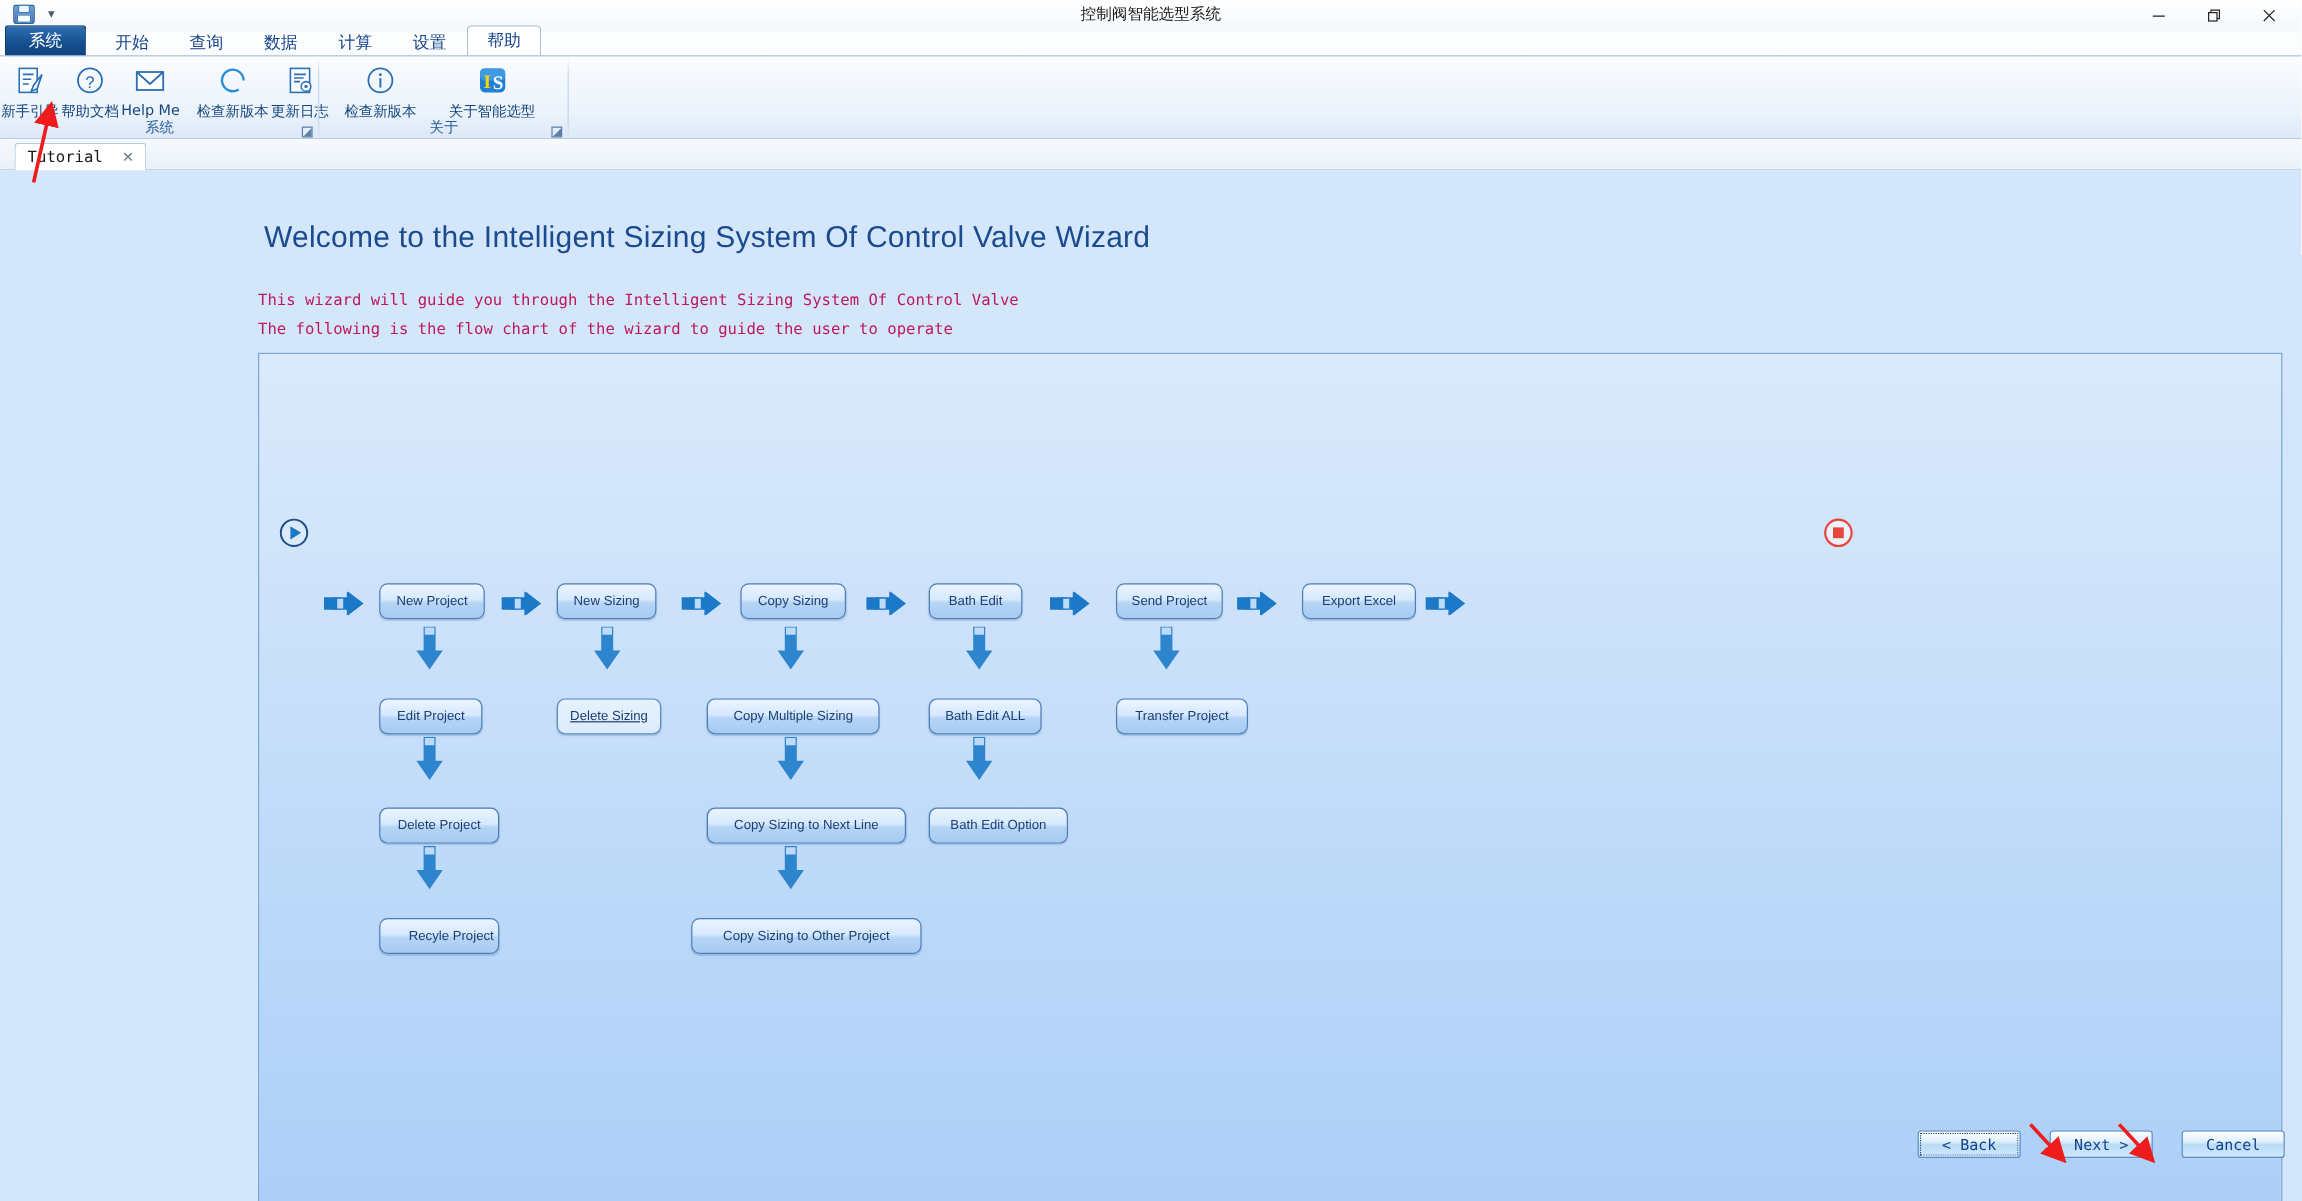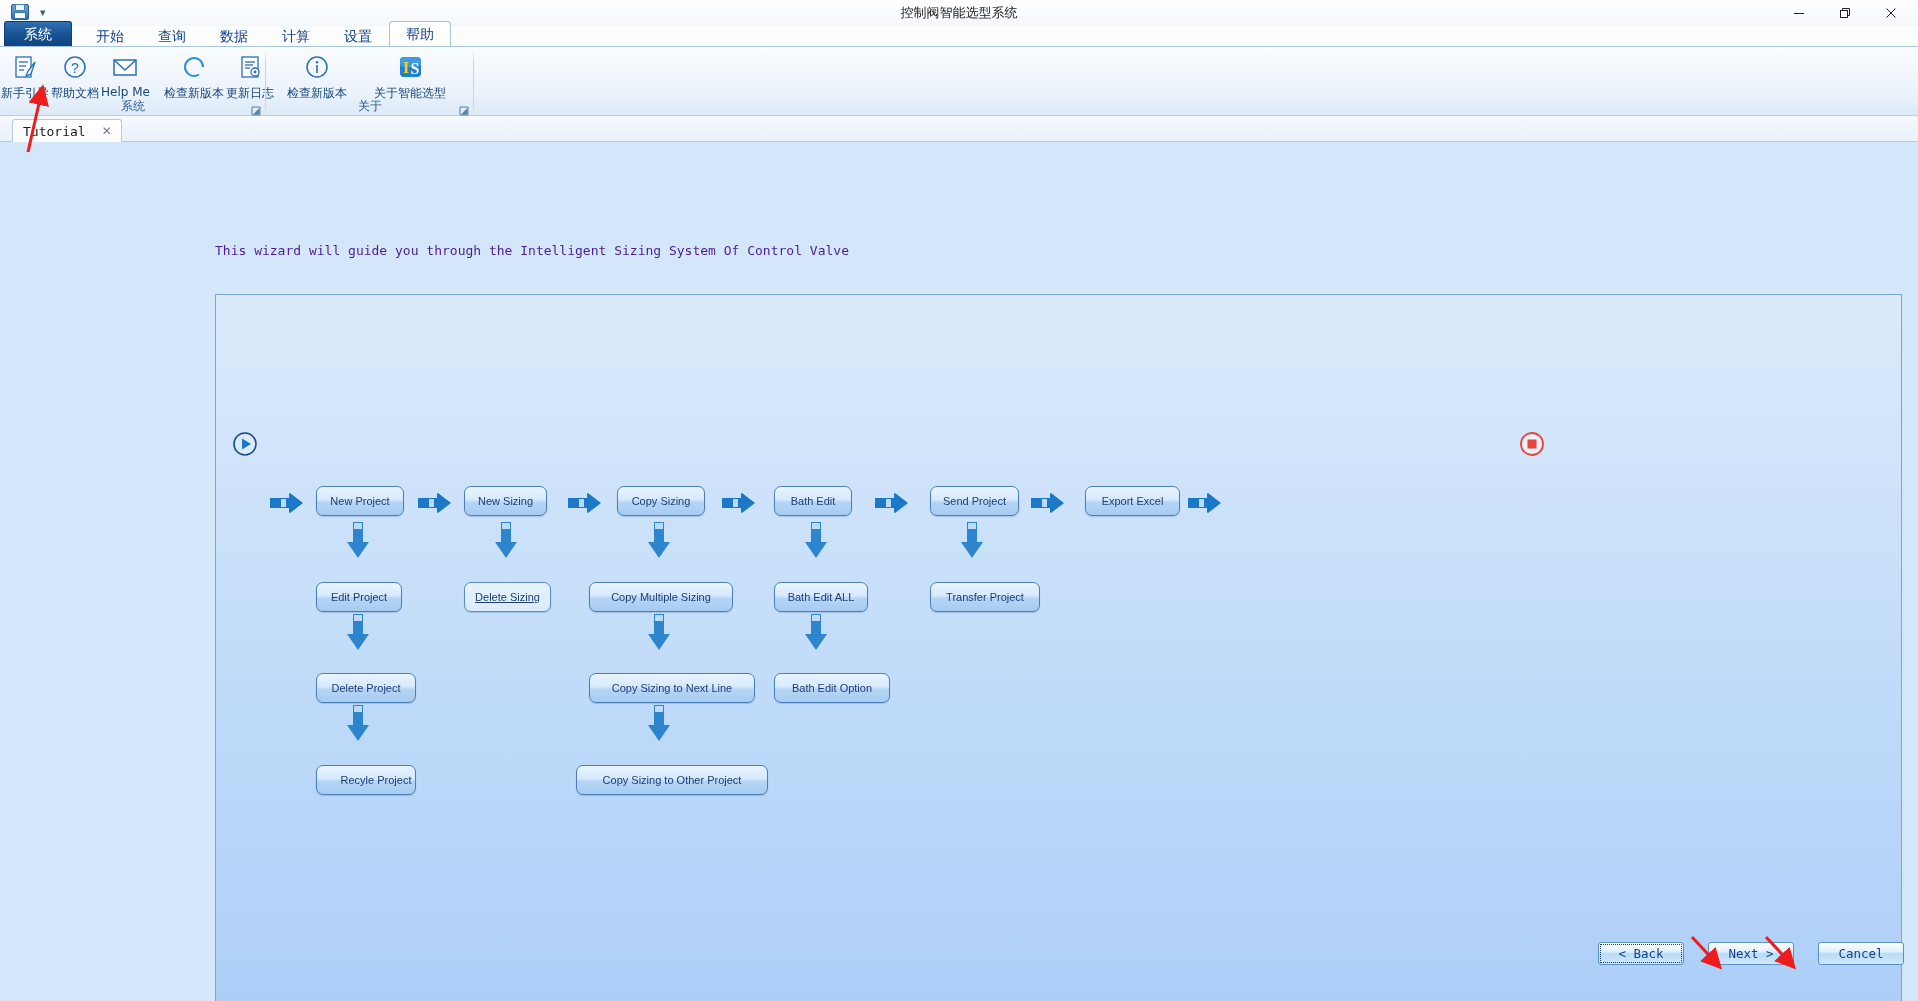--- a/index.html
+++ b/index.html
@@ -110,21 +110,21 @@
   .wizard {
     position: absolute; left: 0; top: 142px; width: 1918px; height: 859px;
     background: #d4e6fa;
   }
   .wz-title {
     position: absolute; left: 220px; top: 42px;
     font-size: 25px; color: #1b4b8f; font-family: "Liberation Sans", sans-serif;
     letter-spacing: .2px;
   }
   .wz-desc { position: absolute; left: 215px; top: 97px; }
-  .wz-desc div { font-size: 13px; color: #4c1d95; line-height: 24px;
+  .wz-desc div { font-size: 13px; color: #be185d; line-height: 24px;
     font-family: "DejaVu Sans Mono", monospace; }
 
   .flow-panel {
     position: absolute; left: 215px; top: 152px; width: 1687px; height: 770px;
     background: linear-gradient(#d9e9fb 0%, #b7d6fb 72%, #aaceف9 100%);
     background: linear-gradient(#dbeafb 0%, #bedaf9 55%, #a9ccf7 100%);
     border: 1px solid #7ba7d4;
   }
 
   
@@ -311,22 +311,24 @@
   </div>
 
   <div class="doctabs">
     <div class="doctab">
       <span class="t">Tutorial</span>
       <span class="x">✕</span>
     </div>
   </div>
 
   <div class="wizard">
+    <div class="wz-title">Welcome to the Intelligent Sizing System Of Control Valve Wizard</div>
     <div class="wz-desc">
       <div>This wizard will guide you through the Intelligent Sizing System Of Control Valve</div>
+      <div>The following is the flow chart of the wizard to guide the user to operate</div>
     </div>
 
     <div class="flow-panel">
 
       <div class="start-ico" style="left:16px; top:136px;">
         <svg width="26" height="26" viewBox="0 0 26 26">
           <circle cx="13" cy="13" r="11" fill="#dcebfb" stroke="#1b4e86" stroke-width="1.6"></circle>
           <polygon points="10,7.5 19,13 10,18.5" fill="#1b79c8"></polygon>
         </svg>
       </div>

